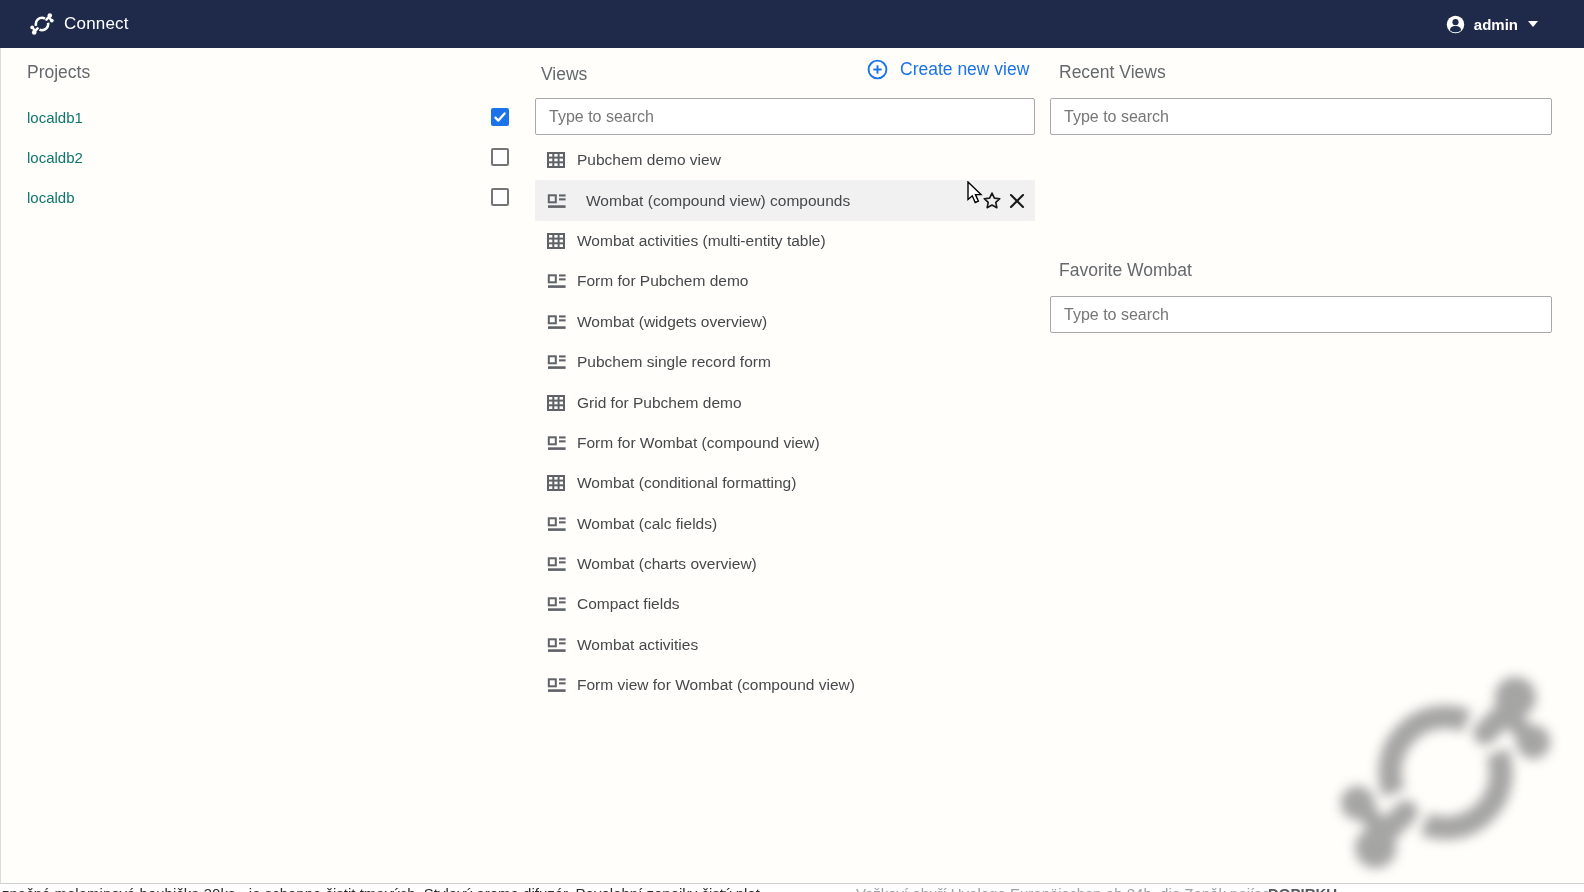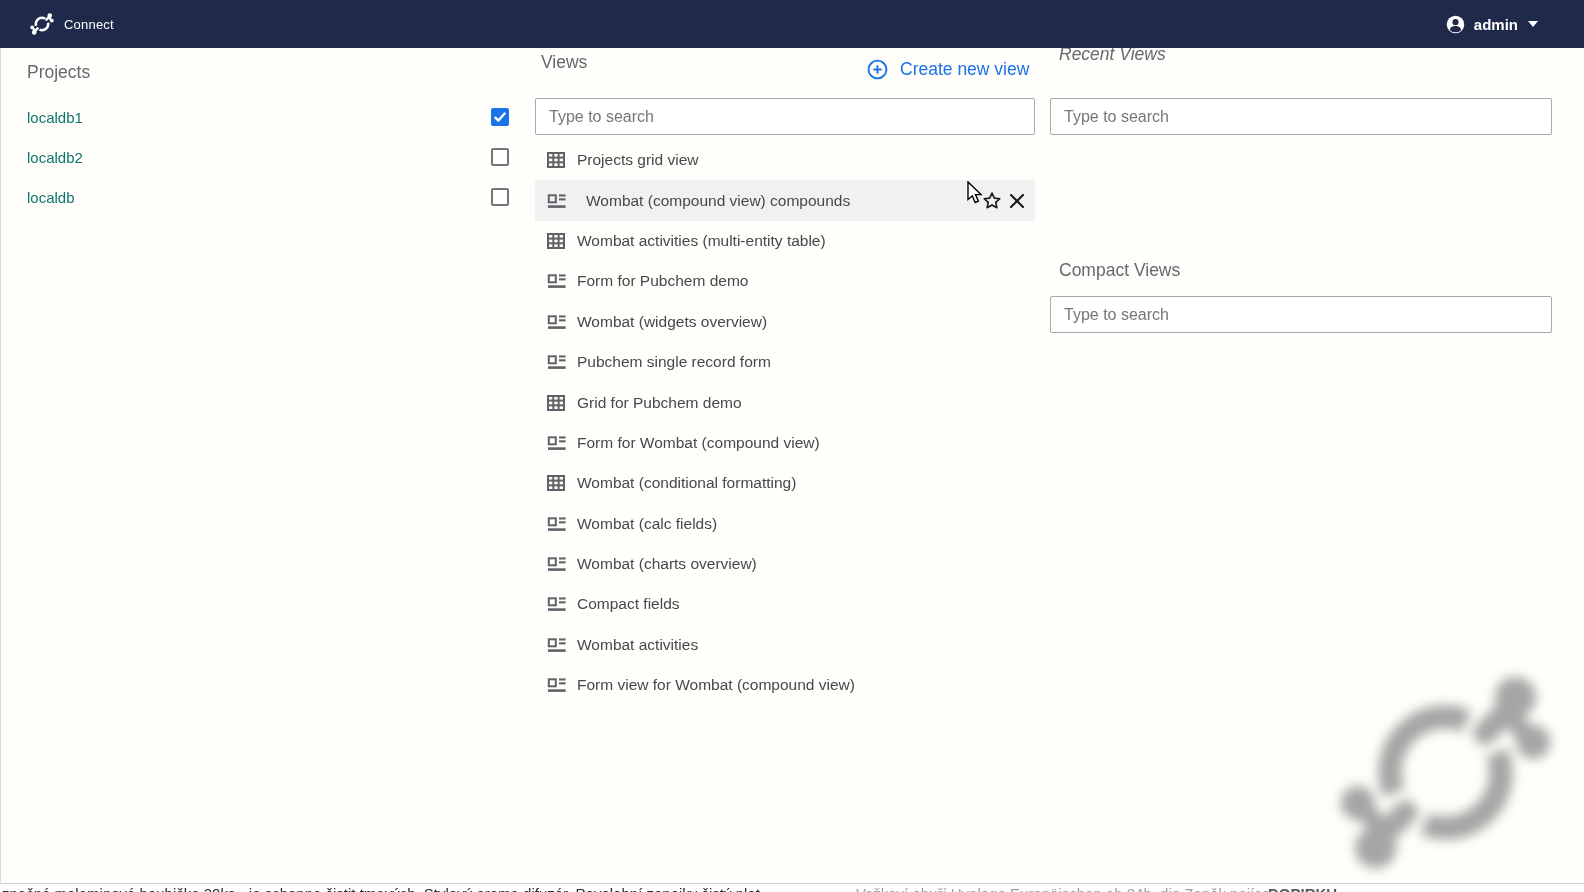--- a/index.html
+++ b/index.html
@@ -15,30 +15,30 @@
   *{box-sizing:border-box;}
   html,body{margin:0;padding:0;}
   body{
     width:1584px;height:892px;overflow:hidden;position:relative;
     background:#fffefa;
     font-family:"Liberation Sans", sans-serif;
   }
   
   .topbar{position:absolute;left:0;top:0;width:1584px;height:48px;background:var(--header-bg);display:flex;align-items:center;z-index:3;}
   .logo{margin-left:30px;display:flex;align-items:center;}
-  .brand{color:#fff;font-size:13px;margin-left:10px;letter-spacing:.2px;}
+  .brand{color:#fff;font-size:17px;margin-left:10px;letter-spacing:.2px;}
   .user-menu{position:absolute;right:46px;top:0;height:48px;display:flex;align-items:center;gap:8px;color:#fff;font-size:15px;font-weight:bold;cursor:pointer;}
   .caret{width:0;height:0;border-left:5px solid transparent;border-right:5px solid transparent;border-top:6px solid #fff;margin-left:2px;}
   
   .left-edge{position:absolute;left:0;top:48px;width:1px;height:835px;background:#dcdcdc;}
   
   .section-title{position:absolute;margin:0;font-size:17.5px;font-weight:normal;color:var(--heading-gray);}
   #projects-title{left:27px;top:62px;}
-  #views-title{left:541px;top:52px;}
-  #recent-title{left:1059px;top:44px;font-style:italic;}
+  #views-title{left:541px;top:64px;}
+  #recent-title{left:1059px;top:62px;}
   #favorite-title{left:1059px;top:260px;}
   
   #projects-list{position:absolute;left:0;top:97px;width:535px;}
   .project-row{height:40px;display:flex;align-items:center;justify-content:space-between;padding:0 26px 0 27px;}
   .pname{font-size:15px;color:#0f766e;}
   .checkbox{width:18px;height:18px;border:2px solid #757575;border-radius:2px;background:#fff;display:flex;align-items:center;justify-content:center;cursor:pointer;flex:none;}
   .checkbox.checked{background:var(--accent);border-color:var(--accent);}
   
   .create-new{position:absolute;left:866px;top:58px;display:flex;align-items:center;gap:11px;color:var(--accent);font-size:17.5px;cursor:pointer;text-decoration:none;}
   .search-input{position:absolute;height:37px;border:1px solid var(--input-border);border-radius:2px;background:#fff;font-family:"Liberation Sans",sans-serif;font-size:16px;color:#701a75;padding:0 13px;outline:none;}
@@ -93,21 +93,21 @@
     <span>admin</span>
     <span class="caret"></span>
   </div>
 </header>
 
 <div class="left-edge"></div>
 
 <h2 class="section-title" id="projects-title">Projects</h2>
 <h2 class="section-title" id="views-title">Views</h2>
 <h2 class="section-title" id="recent-title">Recent Views</h2>
-<h2 class="section-title" id="favorite-title">Compact Views</h2>
+<h2 class="section-title" id="favorite-title">Favorite Wombat</h2>
 
 <a class="create-new">
   <span style="display:flex;">
     <svg width="23" height="23" viewBox="0 0 24 24" fill="none" stroke="#1a73e8" stroke-width="2">
       <circle cx="12" cy="12" r="9.3"></circle>
       <line x1="12" y1="7.6" x2="12" y2="16.4"></line>
       <line x1="7.6" y1="12" x2="16.4" y2="12"></line>
     </svg>
   </span>
   <span>Create new view</span>
@@ -139,21 +139,21 @@
     <div class="view-row">
       <span class="vicon">
         <svg width="20" height="20" viewBox="0 0 20 20" fill="none" stroke="#5f6368" stroke-width="2">
           <rect x="2" y="3" width="16" height="14"></rect>
           <line x1="2" y1="7.6" x2="18" y2="7.6"></line>
           <line x1="2" y1="12.3" x2="18" y2="12.3"></line>
           <line x1="7.3" y1="3" x2="7.3" y2="17"></line>
           <line x1="12.6" y1="3" x2="12.6" y2="17"></line>
         </svg>
       </span>
-      <span class="vlabel">Projects grid view</span>
+      <span class="vlabel">Pubchem demo view</span>
     </div>
     <div class="view-row hovered">
       <span class="vicon">
         <svg width="20" height="20" viewBox="0 0 20 20" fill="#5f6368">
           <rect x="2.8" y="4.3" width="7" height="7" fill="none" stroke="#5f6368" stroke-width="2"></rect>
           <rect x="13" y="3.4" width="6.6" height="2.1"></rect>
           <rect x="13" y="7.3" width="6.6" height="2.1"></rect>
           <rect x="2" y="14.3" width="17.6" height="2.6"></rect>
         </svg>
       </span>

